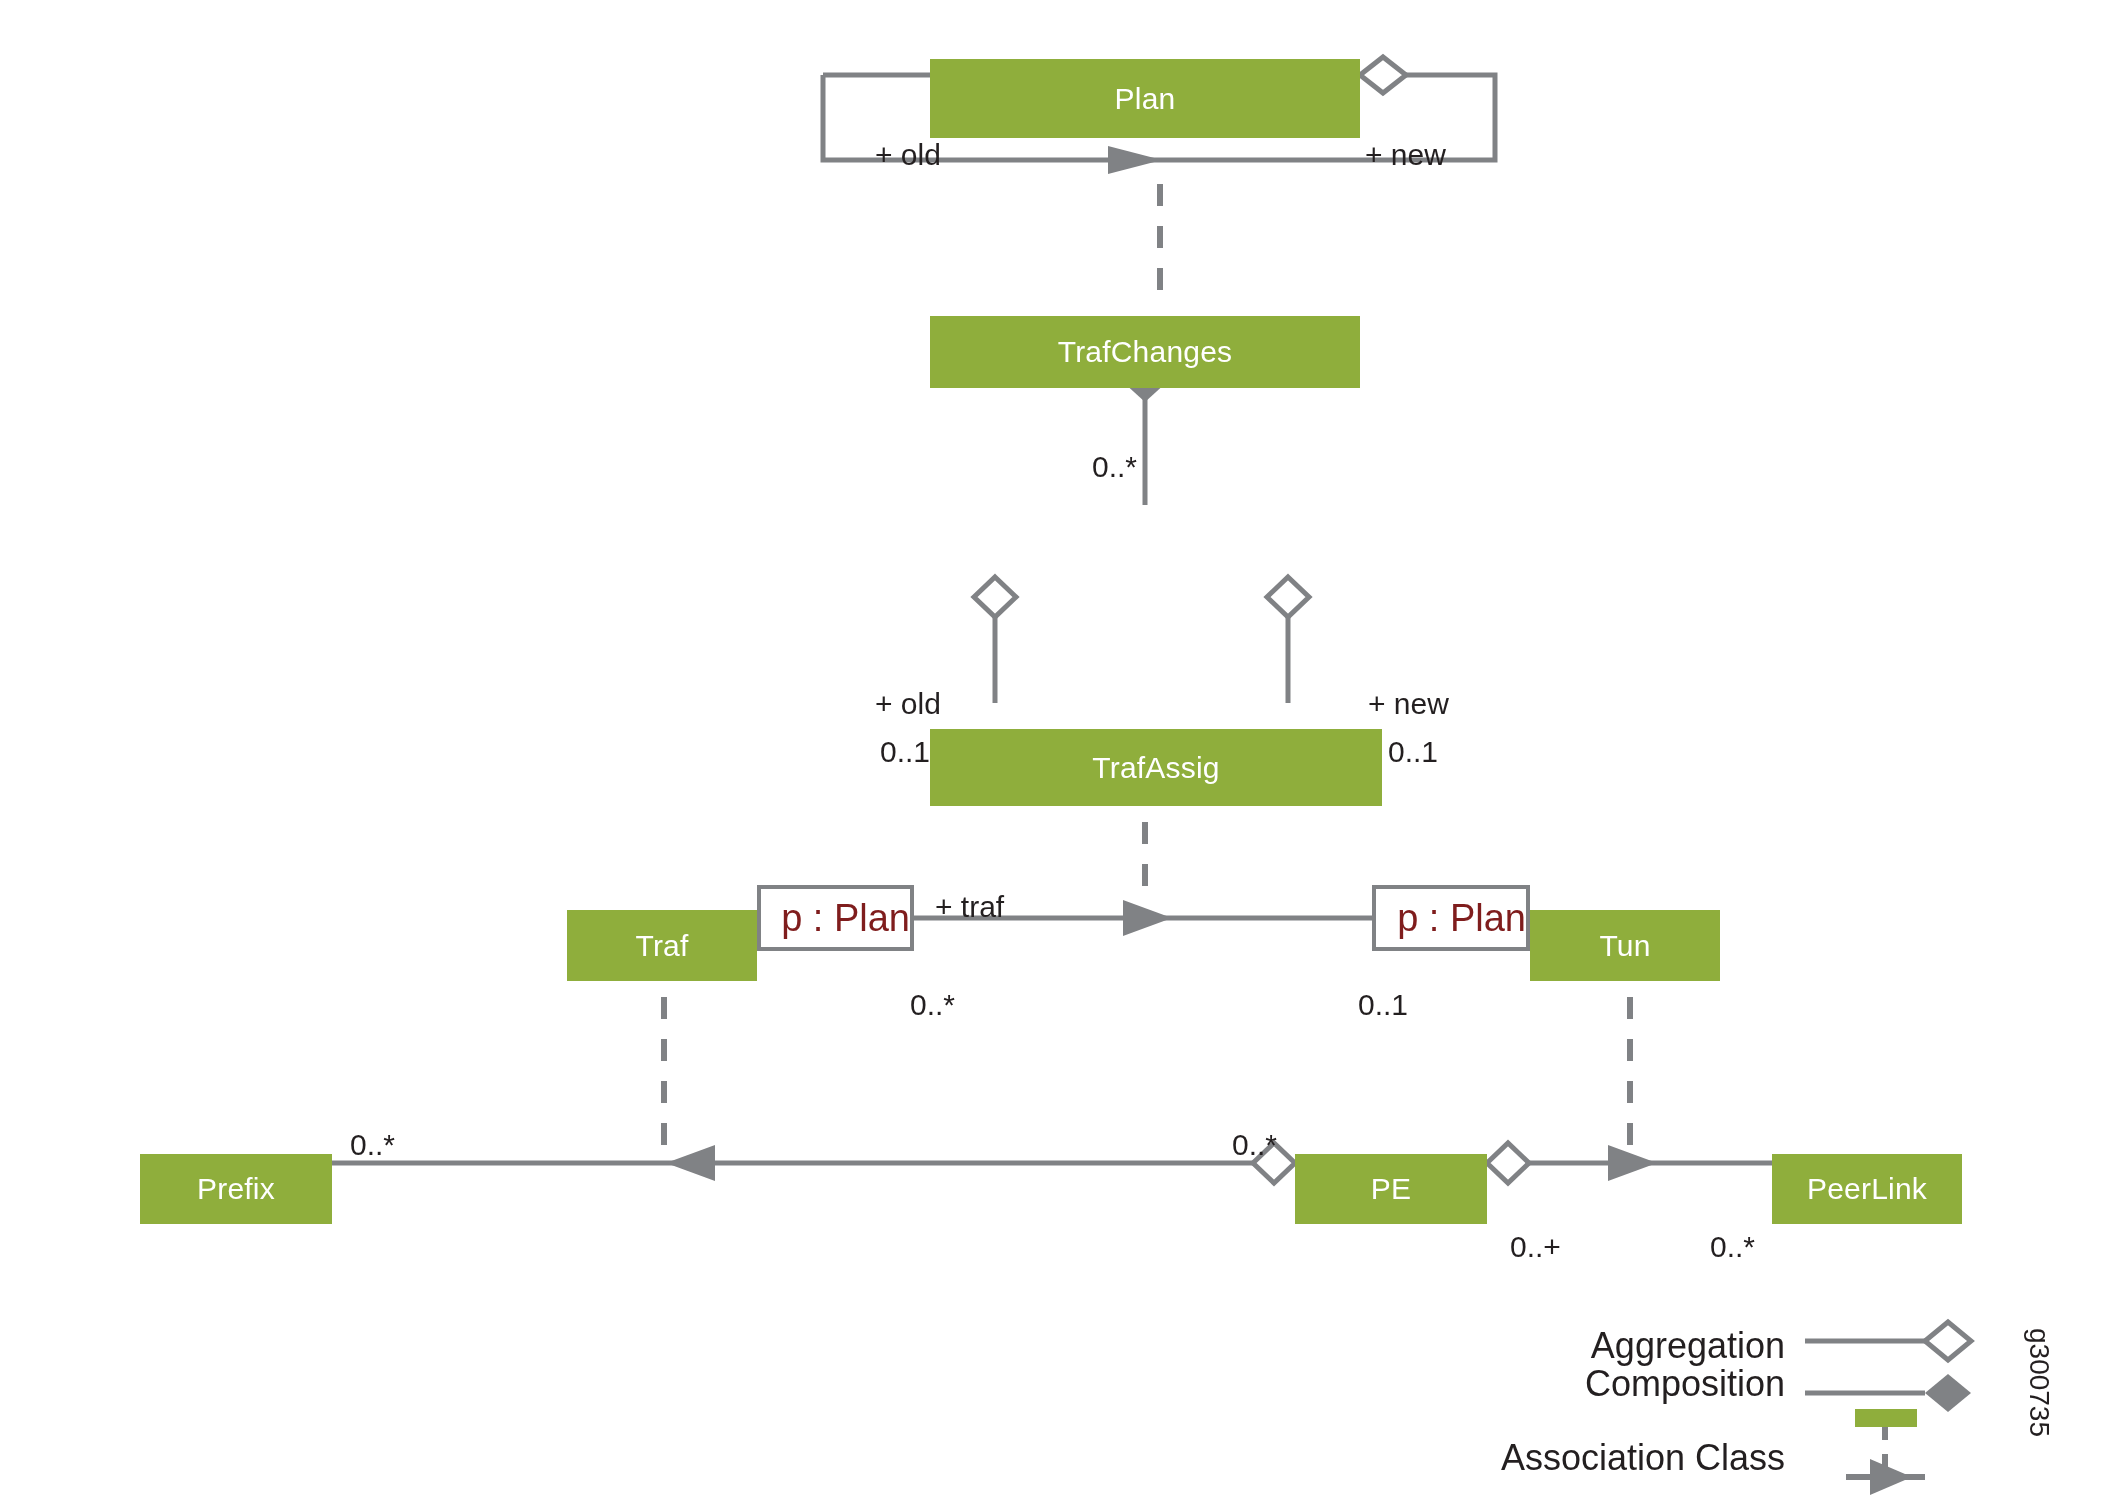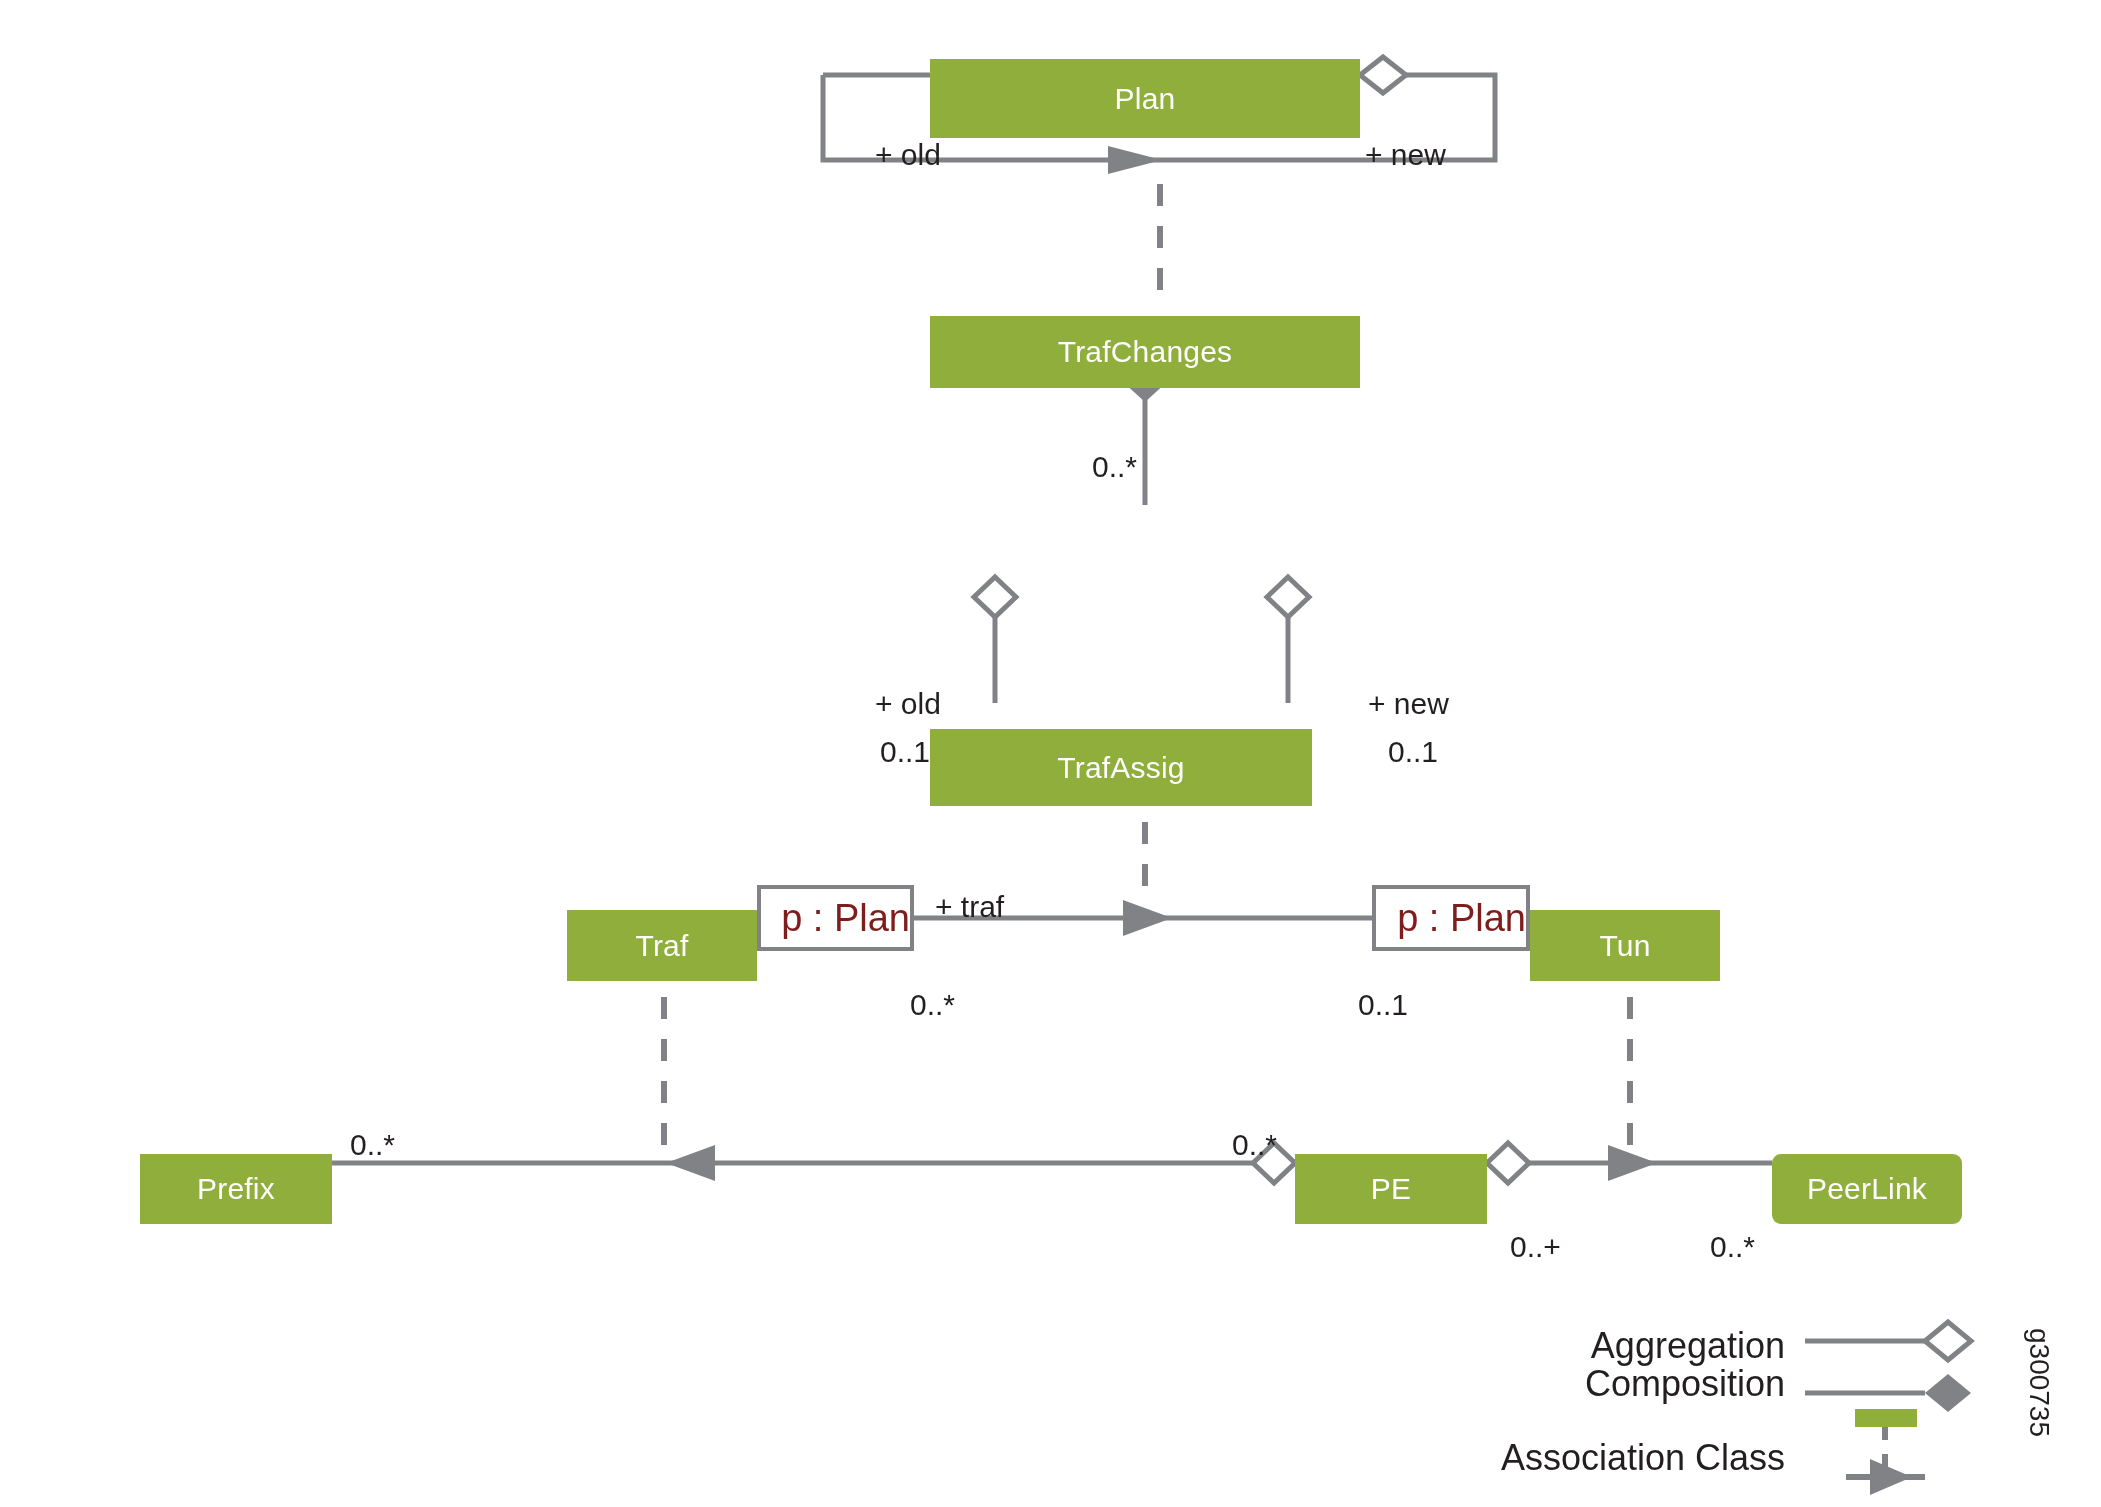--- a/index.html
+++ b/index.html
@@ -175,41 +175,41 @@
 
   <div class="cls-box" style="left:930px;  top:33px;   width:430px; height:79px;">
     <span>Plan</span>
   </div>
 
   <div class="cls-box" style="left:930px;  top:290px;  width:430px; height:72px;">
     <span>TrafChanges</span>
   </div>
 
 
-  <div class="cls-box" style="left:930px;  top:703px;  width:382px; height:77px;">
+  <div class="cls-box" style="left:930px;  top:703px;  width:452px; height:77px;">
     <span>TrafAssig</span>
   </div>
 
   <div class="cls-box" style="left:567px;  top:884px;  width:190px; height:71px;">
     <span>Traf</span>
   </div>
 
   <div class="cls-box" style="left:1530px; top:884px;  width:190px; height:71px;">
     <span>Tun</span>
   </div>
 
   <div class="cls-box" style="left:140px;  top:1128px; width:192px; height:70px;">
     <span>Prefix</span>
   </div>
 
   <div class="cls-box" style="left:1295px; top:1128px; width:192px; height:70px;">
     <span>PE</span>
   </div>
 
-  <div class="cls-box" style="left:1772px; top:1128px; width:190px; height:70px;border-radius:9px;">
+  <div class="cls-box" style="left:1772px; top:1128px; width:190px; height:70px;">
     <span>PeerLink</span>
   </div>
 
   <div class="qual-box" style="left:757px;  top:885px; width:157px; height:66px;">
     <span>p : Plan</span>
   </div>
 
   <div class="qual-box" style="left:1372px; top:885px; width:158px; height:66px;">
     <span>p : Plan</span>
   </div>

